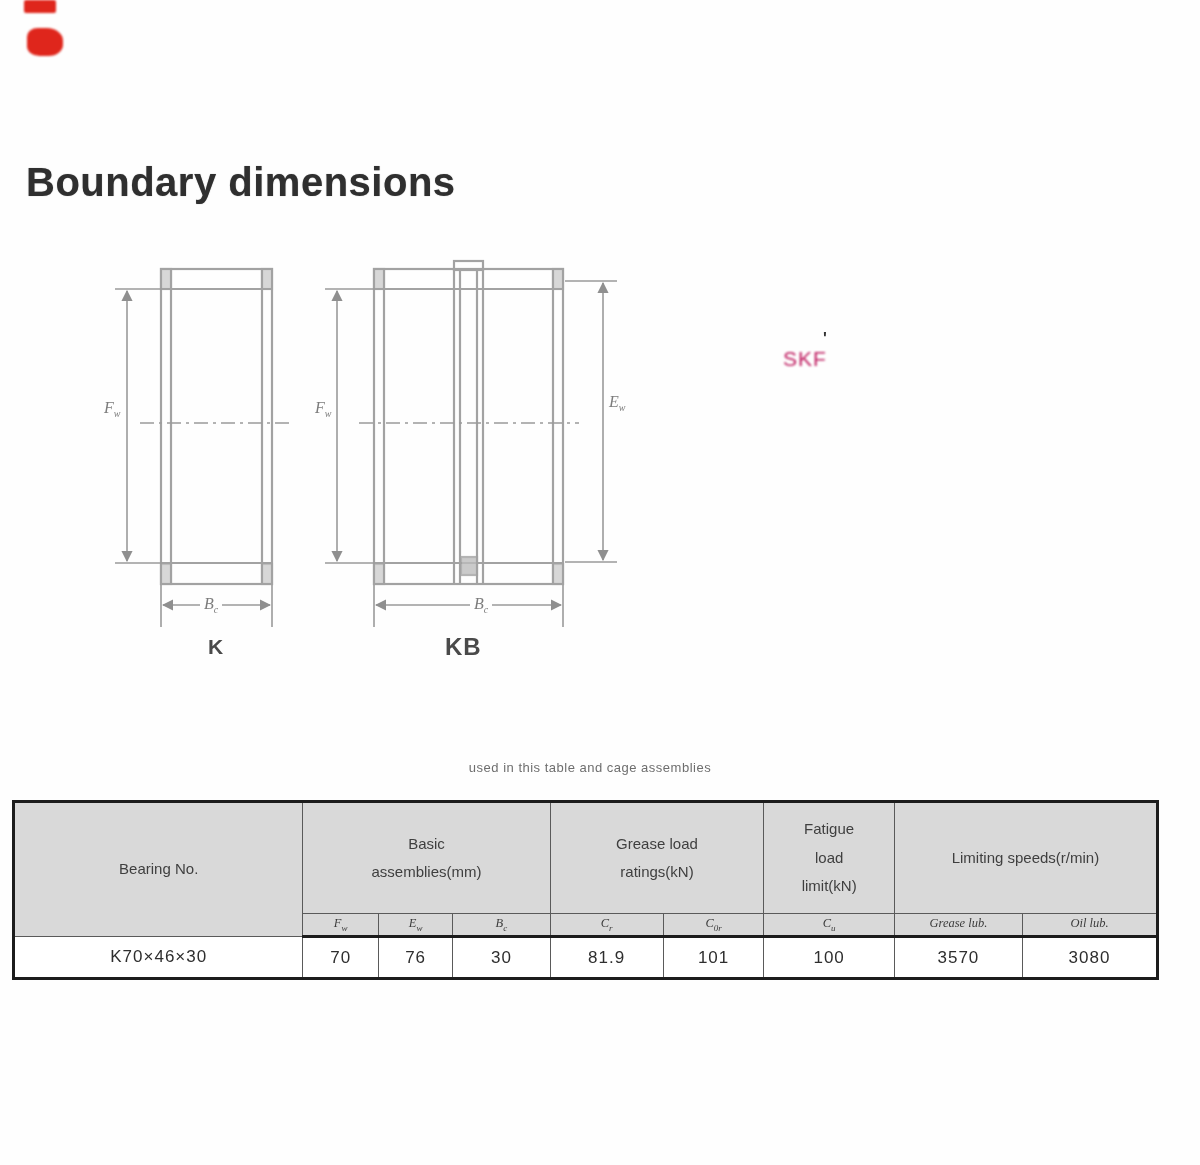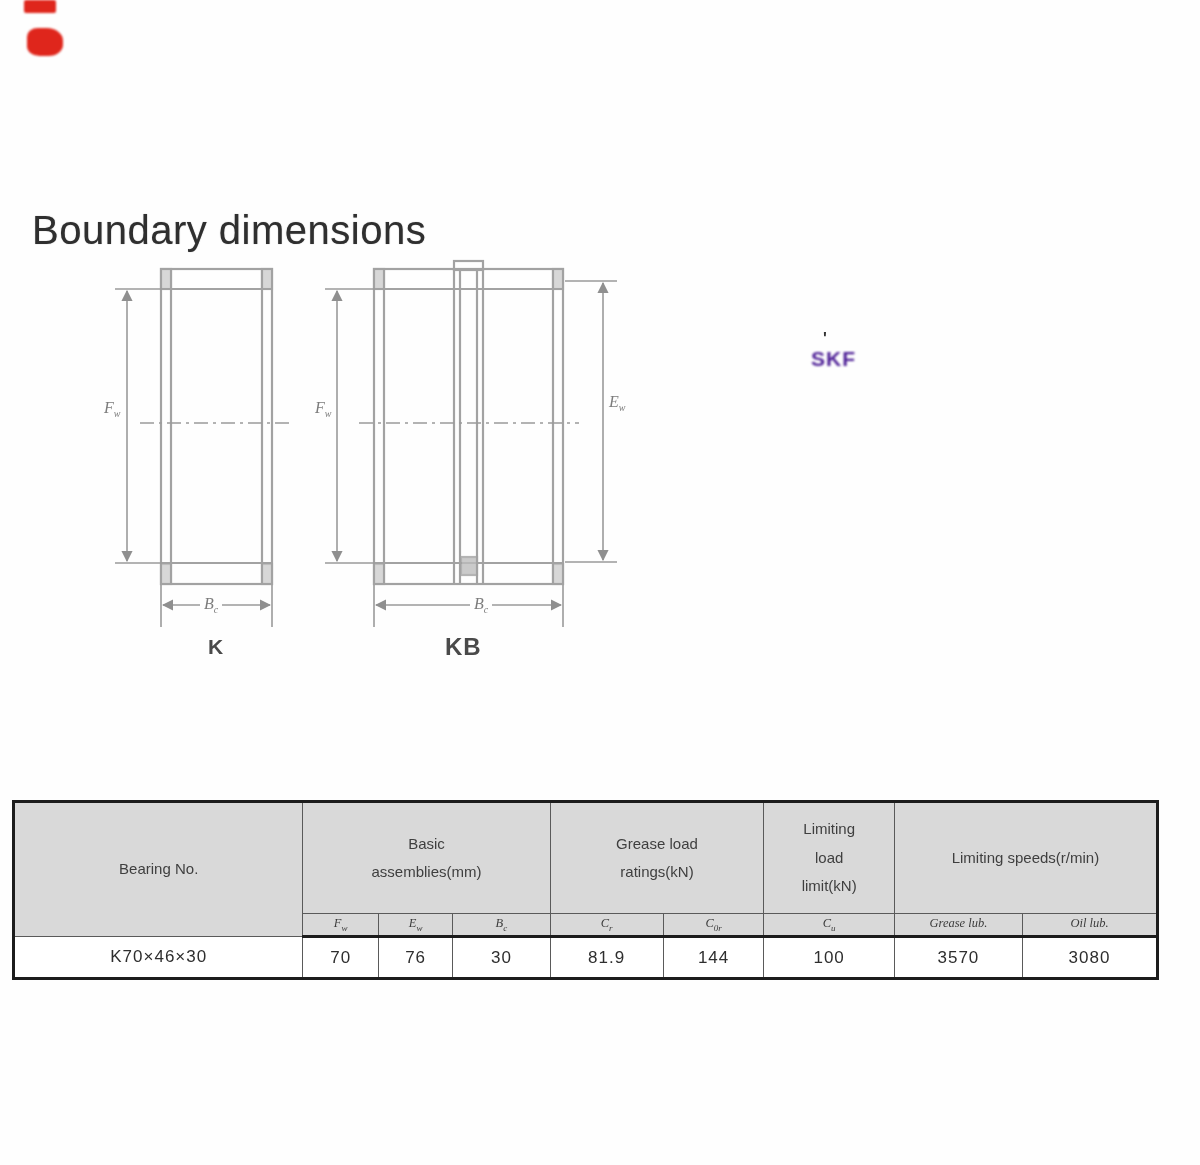--- a/index.html
+++ b/index.html
@@ -9,31 +9,30 @@
     background: #fefefe; overflow: hidden;
   }
 
   
   .red-mark { position: absolute; background: #df261c; filter: blur(1.2px); }
   #red-mark-1 { left: 24px; top: 0; width: 32px; height: 13px; border-radius: 2px; }
   #red-mark-2 { left: 27px; top: 28px; width: 36px; height: 28px; border-radius: 30% 45% 40% 35%; }
 
   
   .page-title {
-    position: absolute; left: 32px; top: 160px;
-    font-size: 40px; font-weight: 400; color: #2f2f2f;
+    position: absolute; left: 26px; top: 160px;
+    font-size: 40px; font-weight: 700; color: #2f2f2f;
     letter-spacing: 0.5px; filter: blur(0.45px);
     text-shadow: 0 0 1px rgba(40,40,40,.45);
-    margin-top: 48px;
   }
 
   
   .brand {
-    position: absolute; left: 811px; top: 347px;
-    font-size: 21px; font-weight: bold; color: #4c1d95;
+    position: absolute; left: 783px; top: 347px;
+    font-size: 21px; font-weight: normal; color: #be185d;
     letter-spacing: 1px; filter: blur(0.8px);
   }
   .brand-mark {
     position: absolute; left: 823px; top: 330px;
     font-size: 16px; font-weight: bold; color: #333; filter: blur(0.6px);
   }
 
   
   .figure { position: absolute; filter: blur(0.4px); }
   #figure-k  { left: 100px; top: 255px; width: 220px; height: 420px; }
@@ -163,20 +162,21 @@
     </svg>
     <span class="dim-label" style="left:0px; top:144px;"><span>F</span><sub>w</sub></span>
     <span class="dim-label" style="left:294px; top:138px;"><span>E</span><sub>w</sub></span>
     <span class="dim-label on-line" style="left:155px; top:340px;"><span>B</span><sub>c</sub></span>
     <span class="fig-caption">KB</span>
   </div>
 
   <span class="brand-mark">'</span>
   <div class="brand">SKF</div>
 
+  <div class="table-note">used in this table and cage assemblies</div>
 
   <div class="spec-table-wrap">
     <table class="spec">
       <colgroup>
         <col style="width:25.3%">
           <col style="width:6.6%">
           <col style="width:6.5%">
         <col style="width:8.5%">
           <col style="width:9.9%">
           <col style="width:8.8%">
@@ -189,21 +189,21 @@
           <th rowspan="2">Bearing No.</th>
           <th colspan="3">
             <div>Basic</div>
             <div>assemblies(mm)</div>
           </th>
           <th colspan="2">
             <div>Grease load</div>
             <div>ratings(kN)</div>
           </th>
           <th>
-            <div>Limiting</div>
+            <div>Fatigue</div>
             <div>load</div>
             <div>limit(kN)</div>
           </th>
           <th colspan="2">
             <div>Limiting speeds(r/min)</div>
           </th>
         </tr>
         <tr class="sub-row">
           <th><span>F</span><sub>w</sub></th>
           <th><span>E</span><sub>w</sub></th>
@@ -215,21 +215,21 @@
           <th><span>Oil lub.</span><sub></sub></th>
         </tr>
       </thead>
       <tbody>
         <tr class="data-row">
           <td class="bearing-no">K70×46×30</td>
           <td>70</td>
           <td>76</td>
           <td>30</td>
           <td>81.9</td>
-          <td>144</td>
+          <td>101</td>
           <td>100</td>
           <td>3570</td>
           <td>3080</td>
         </tr>
       </tbody>
     </table>
   </div>
 
 </div>
 

